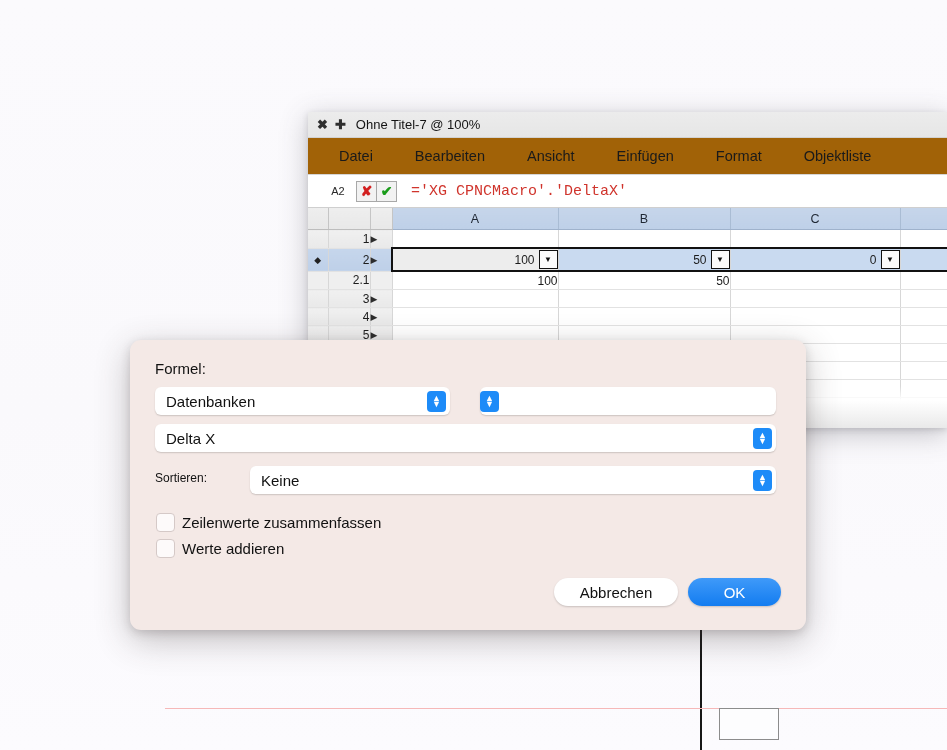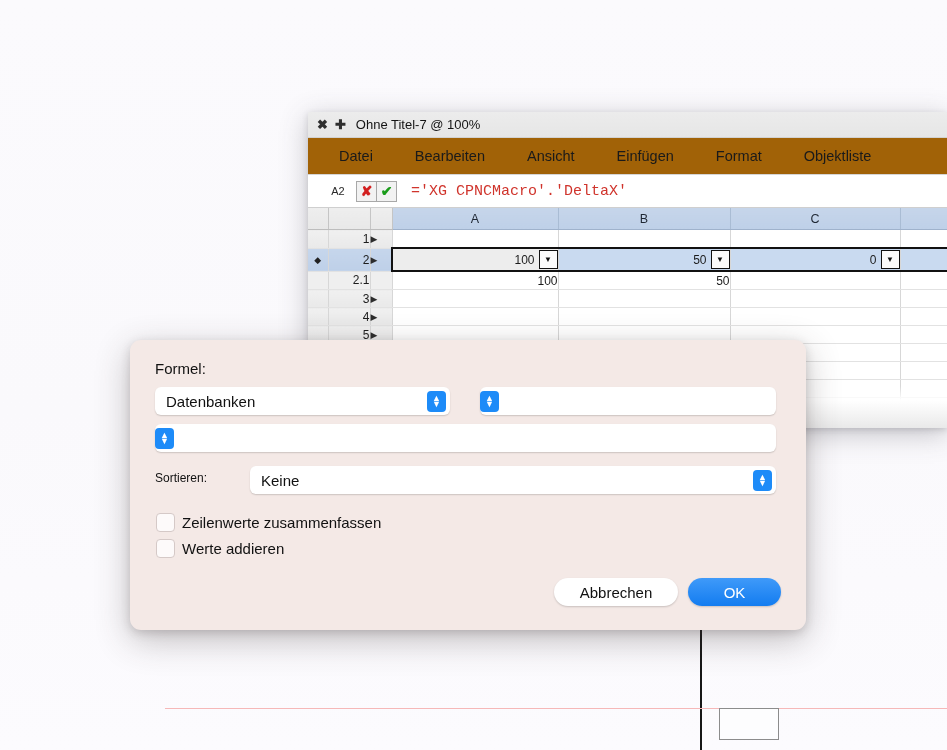--- a/index.html
+++ b/index.html
@@ -530,20 +530,21 @@
   </div>
 
   <div class="combo" id="combo-macro">
     <span class="stepper">
       <span class="up">▲</span>
       <span class="dn">▼</span>
     </span>
   </div>
 
   <div class="combo" id="combo-field">
+    <span class="combo-text">Delta X</span>
     <span class="stepper">
       <span class="up">▲</span>
       <span class="dn">▼</span>
     </span>
   </div>
 
   <div id="sortieren-label">Sortieren:</div>
 
   <div class="combo" id="combo-sort">
     <span class="combo-text">Keine</span>

